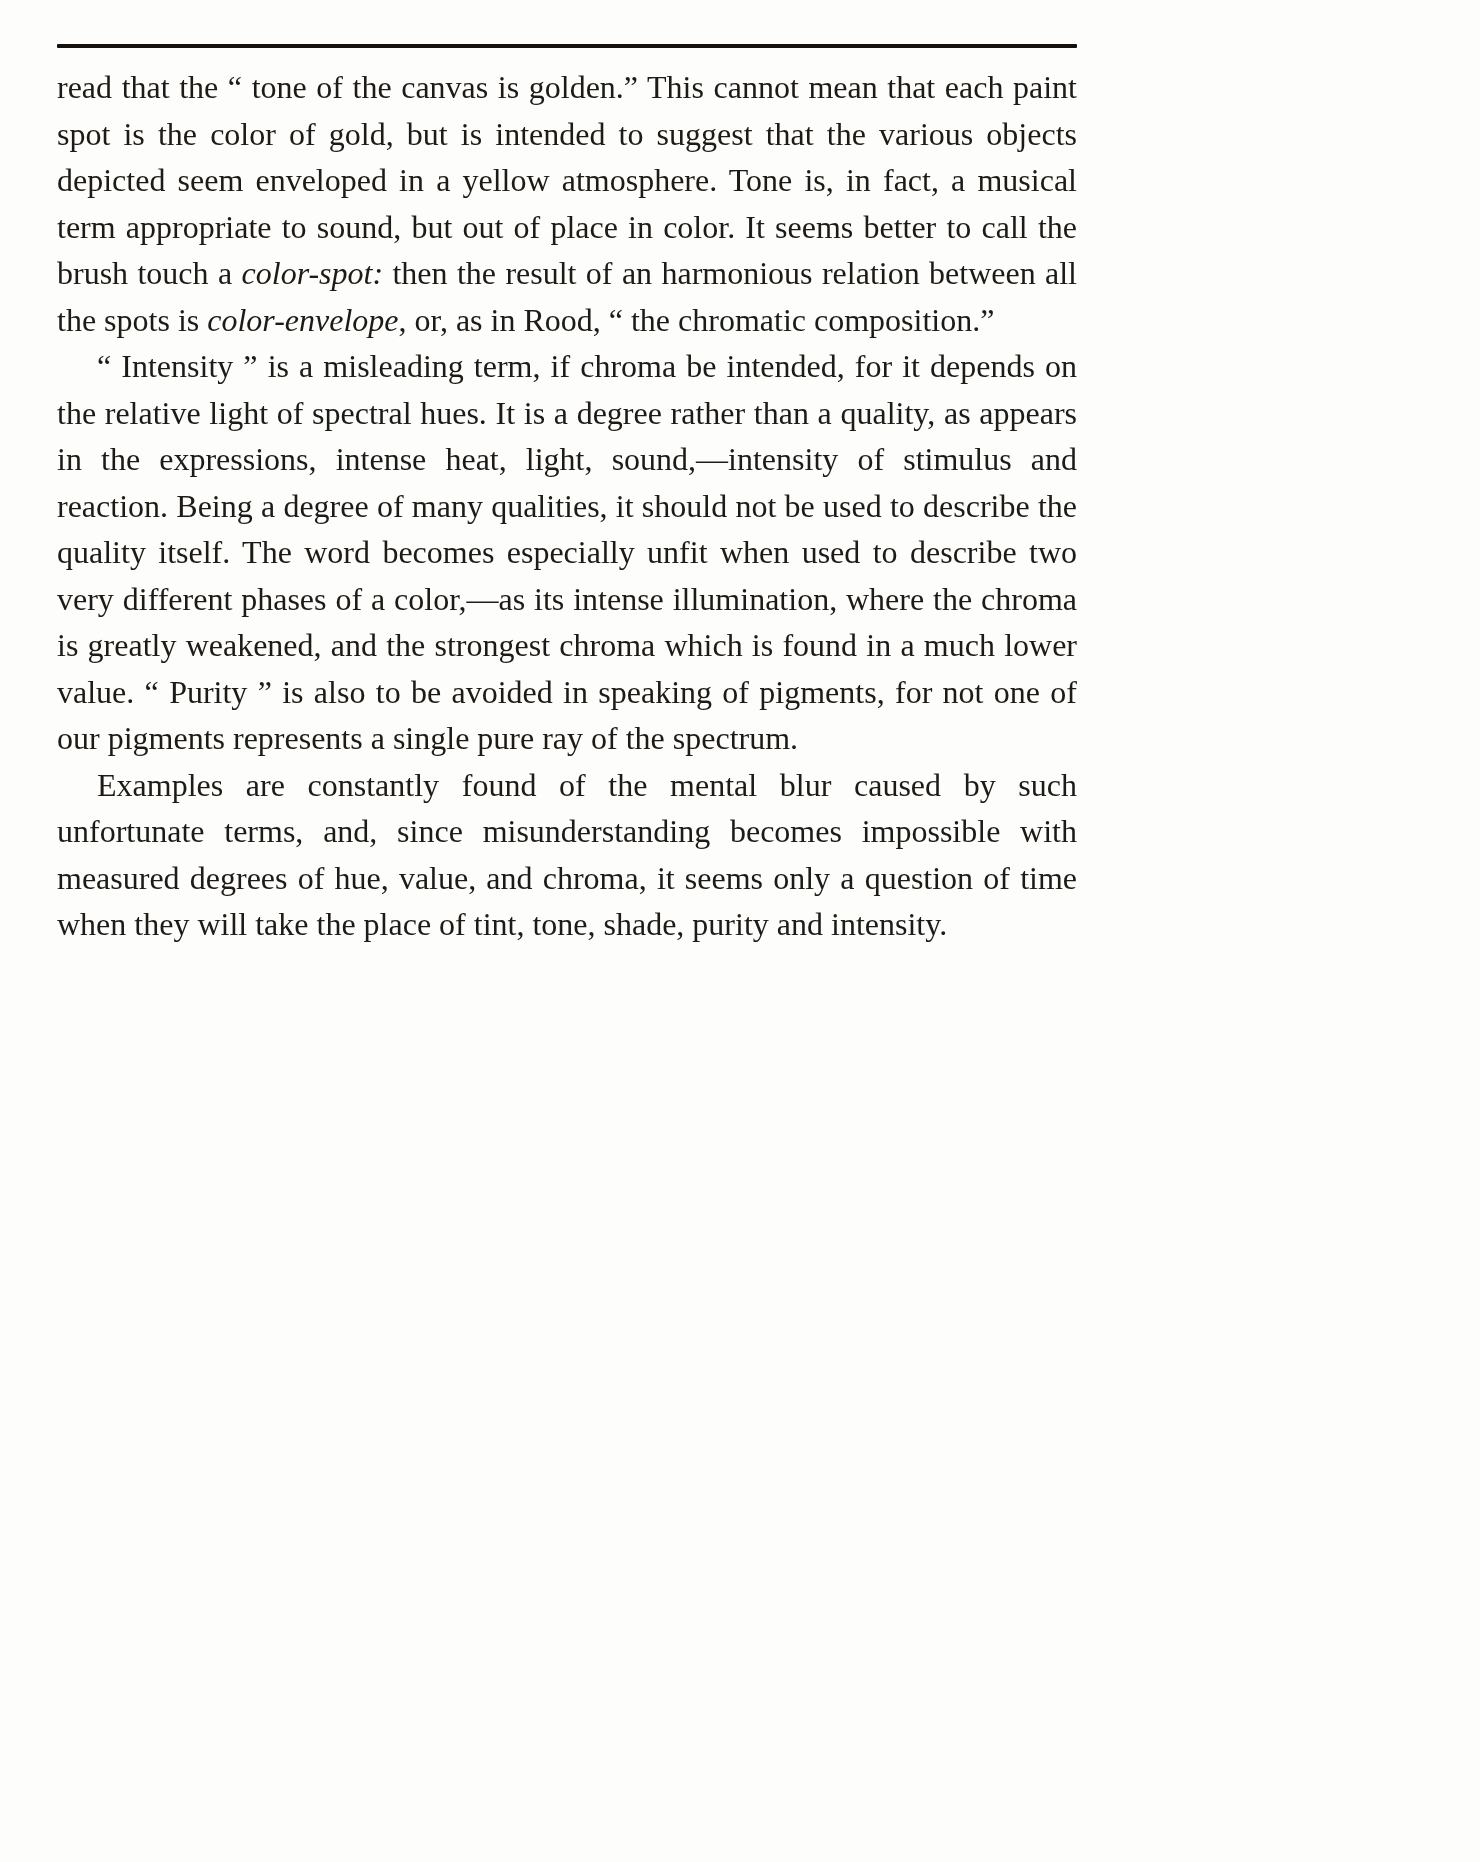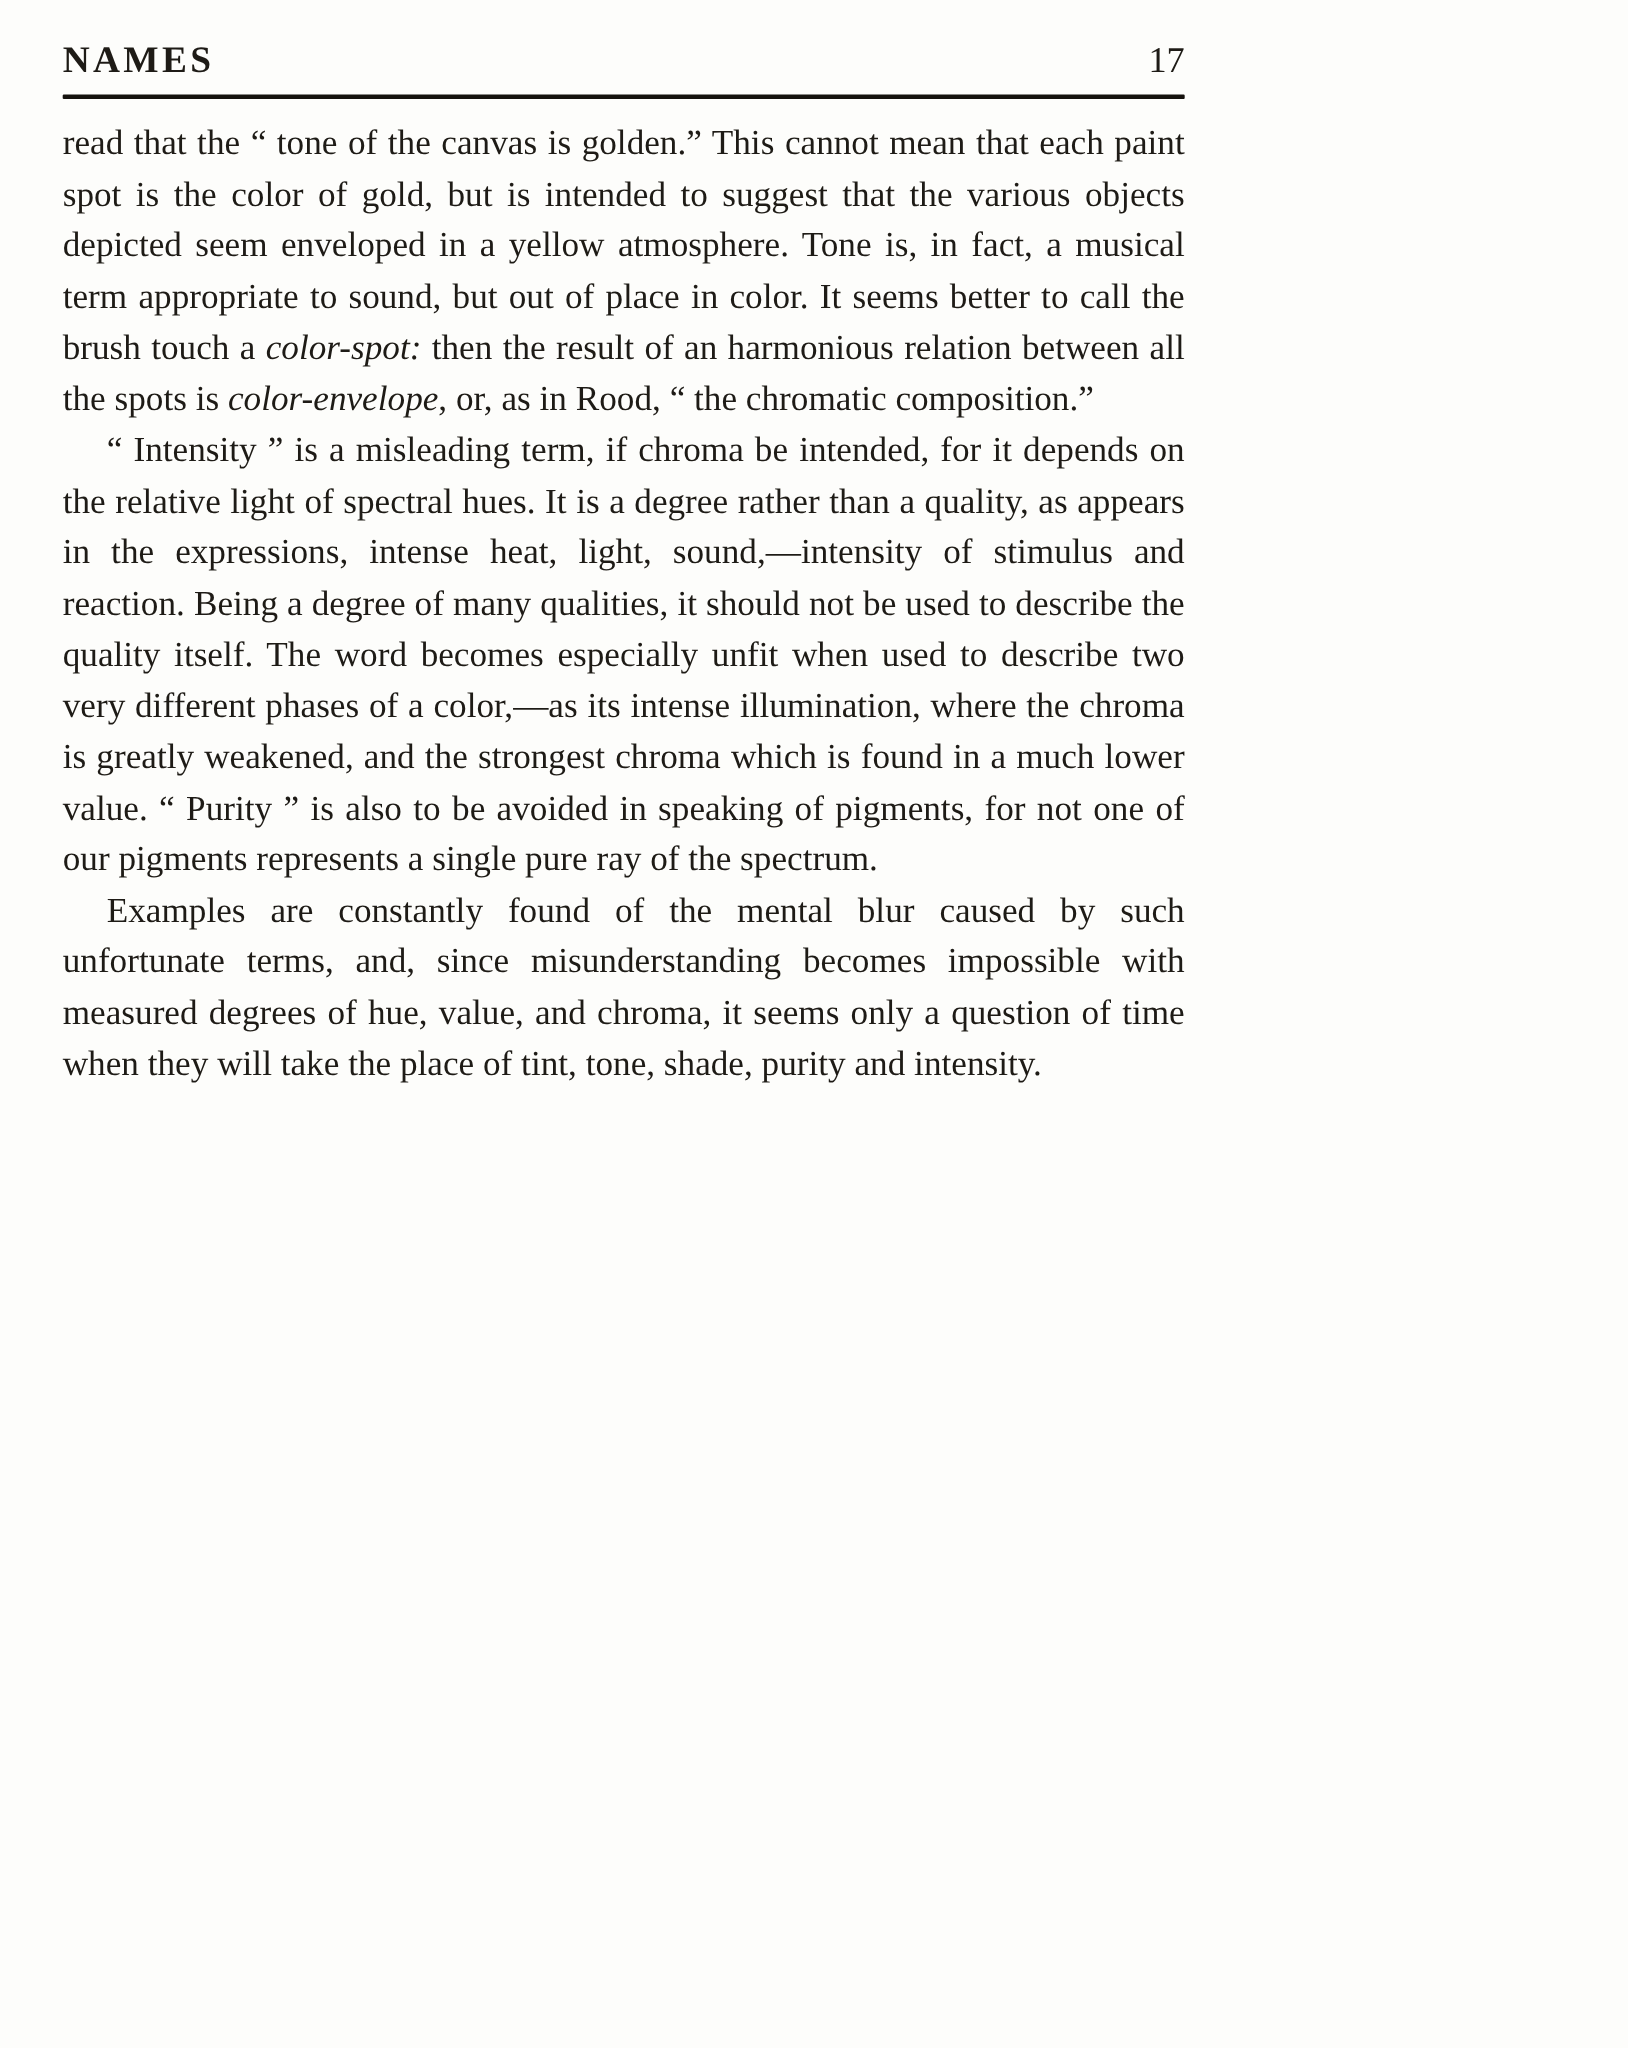--- a/index.html
+++ b/index.html
@@ -69,24 +69,20 @@
     font-style: italic;
     margin-top: 32px;
   }
 </style>
 </head>
 <body>
 
 <div class="page">
   <div class="content">
 
-    <header class="running-head">
-      <span class="head-title">NAMES</span>
-      <span class="page-num">17</span>
-    </header>
 
     <div class="rule"></div>
 
     <main class="body-text">
 
       <p class="para first"><span>read that the “ tone of the canvas is golden.”  This cannot mean that each paint spot is the color of gold, but is intended to suggest that the various objects depicted seem enveloped in a yellow atmosphere.  Tone is, in fact, a musical term appropriate to sound, but out of place in color.  It seems better to call the brush touch a </span><span class="italic">color-spot:</span><span> then the result of an harmonious relation between all the spots is </span><span class="italic">color-envelope</span><span>, or, as in Rood, “ the chromatic composition.”</span></p>
 
       <p class="para">“ Intensity ” is a misleading term, if chroma be intended, for it depends on the relative light of spectral hues.  It is a degree rather than a quality, as appears in the expressions, intense heat, light, sound,—intensity of stimulus and reaction.  Being a degree of many qualities, it should not be used to describe the quality itself.  The word becomes especially unfit when used to describe two very different phases of a color,—as its intense illumination, where the chroma is greatly weakened, and the strongest chroma which is found in a much lower value.  “ Purity ” is also to be avoided in speaking of pigments, for not one of our pigments represents a single pure ray of the spectrum.</p>
 
       <p class="para">Examples are constantly found of the mental blur caused by such unfortunate terms, and, since misunderstanding becomes impossible with measured degrees of hue, value, and chroma, it seems only a question of time when they will take the place of tint, tone, shade, purity and intensity.</p>

